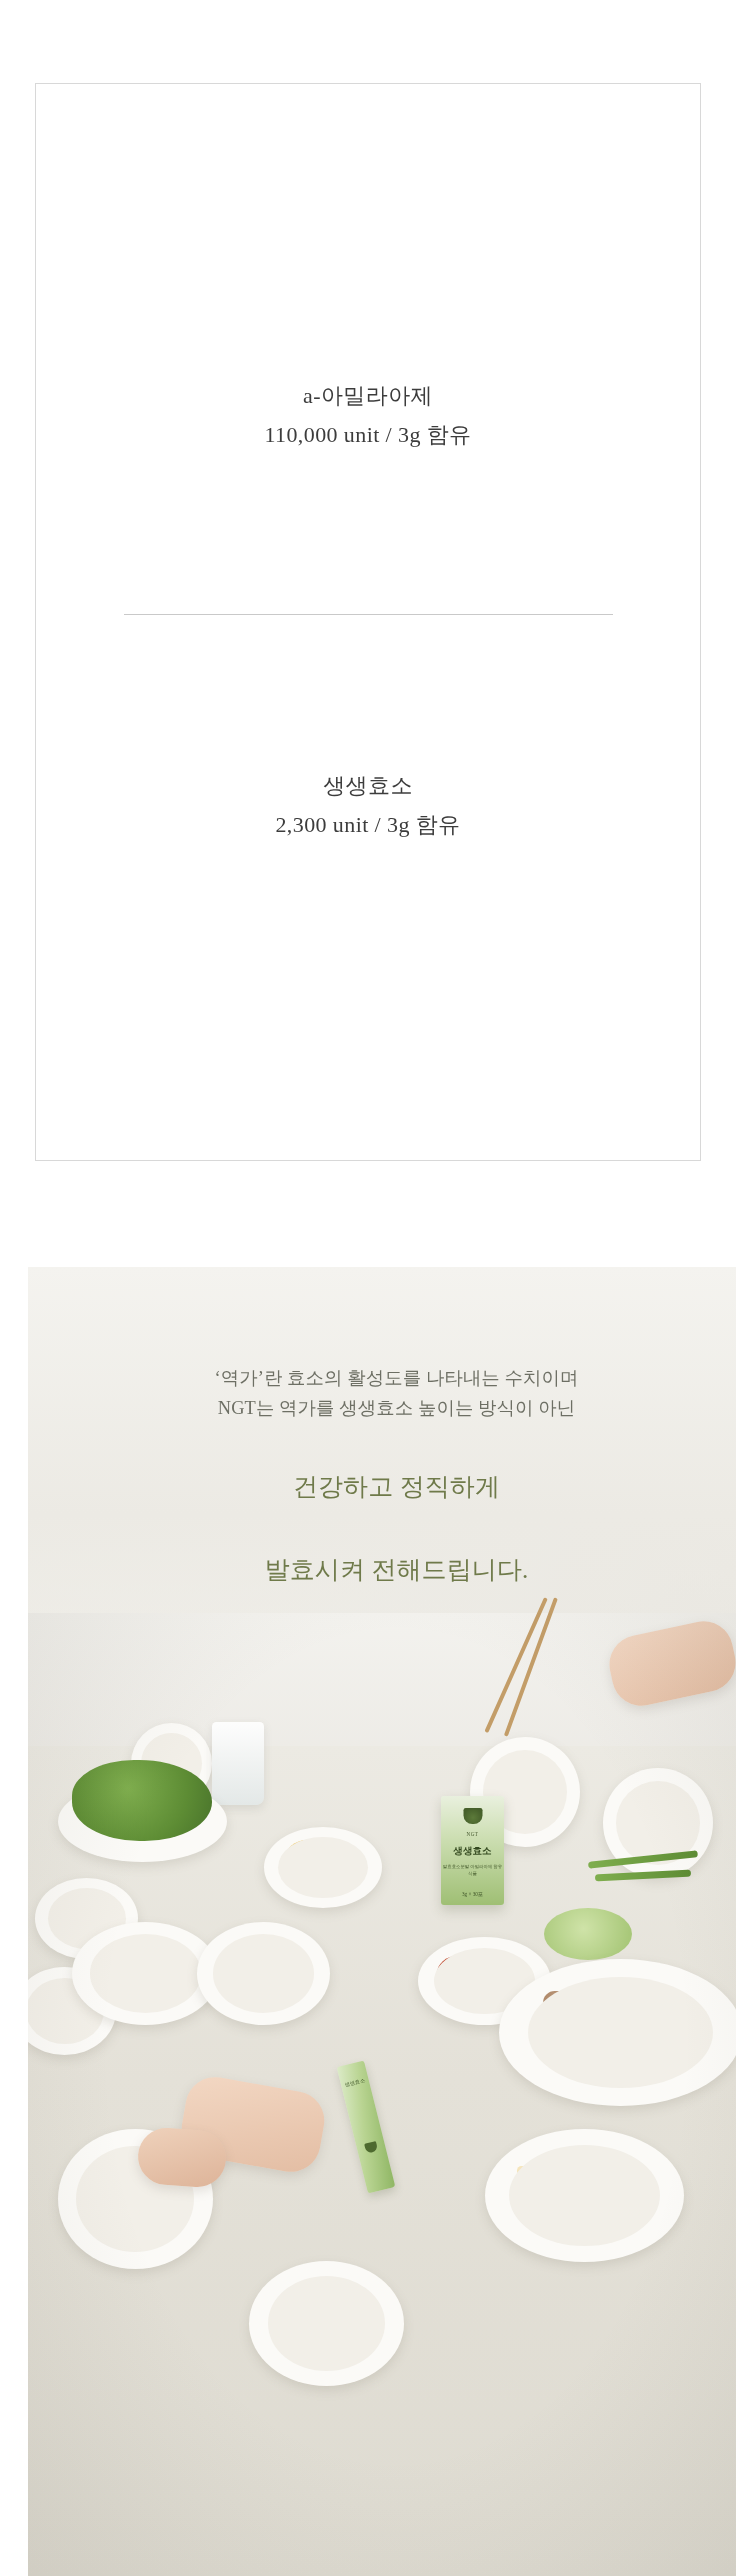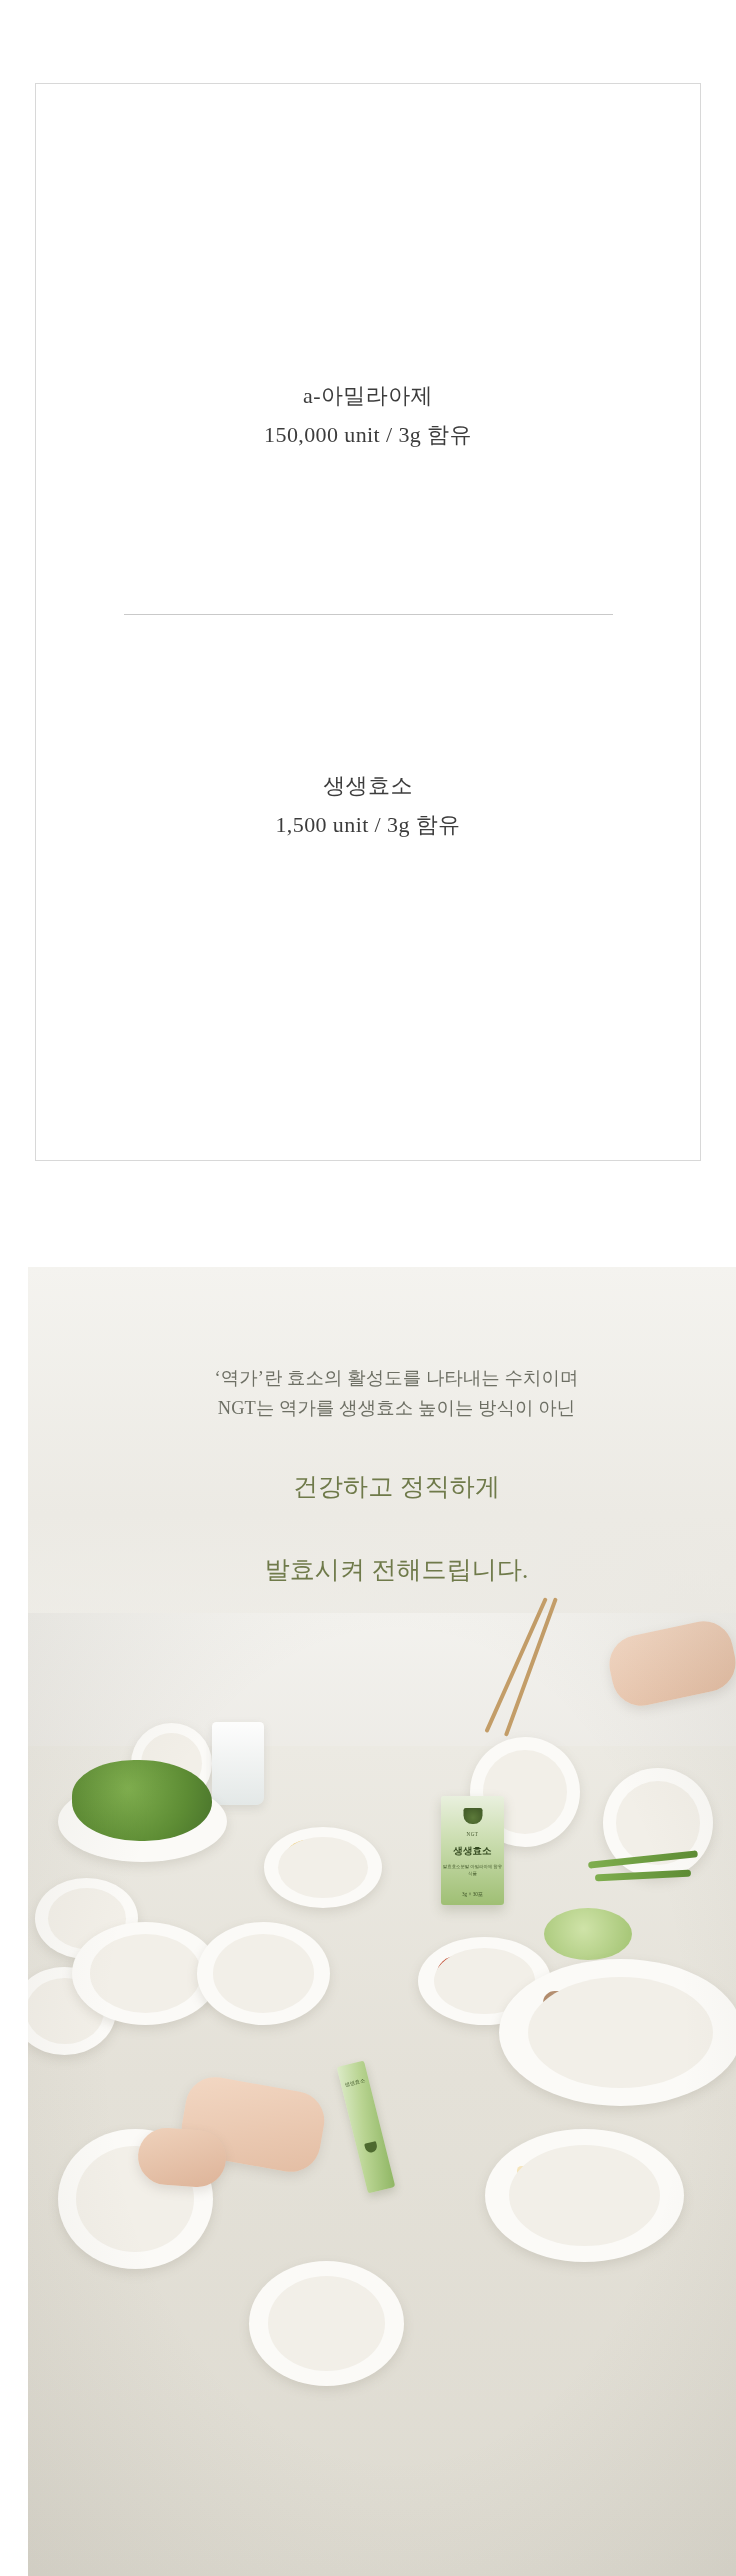--- a/index.html
+++ b/index.html
@@ -301,28 +301,28 @@
 </head>
 <body>
 
 <div class="page">
 
   <section class="spec-section">
     <div class="spec-card">
 
       <div class="spec-block first">
         <div class="spec-name">a-아밀라아제</div>
-        <div class="spec-value">150,000 unit / 3g 함유</div>
+        <div class="spec-value">110,000 unit / 3g 함유</div>
       </div>
 
       <div class="spec-divider"></div>
 
       <div class="spec-block second">
         <div class="spec-name">생생효소</div>
-        <div class="spec-value">1,500 unit / 3g 함유</div>
+        <div class="spec-value">2,300 unit / 3g 함유</div>
       </div>
 
     </div>
   </section>
 
   <section class="photo-section">
     <div class="photo-bg"></div>
 
     <div class="copy-wrap">
       <div class="copy-small">‘역가’란 효소의 활성도를 나타내는 수치이며</div>

